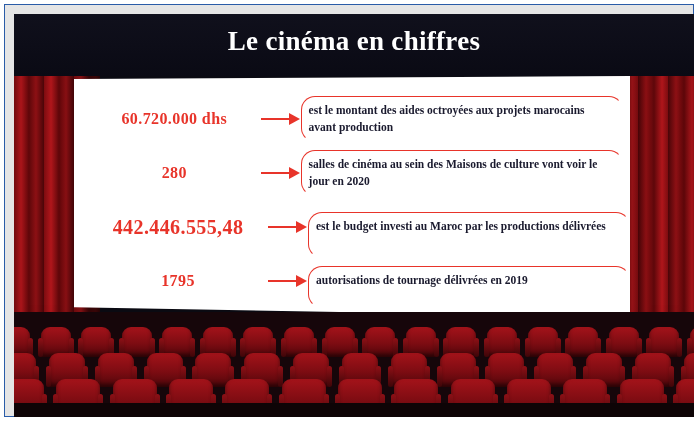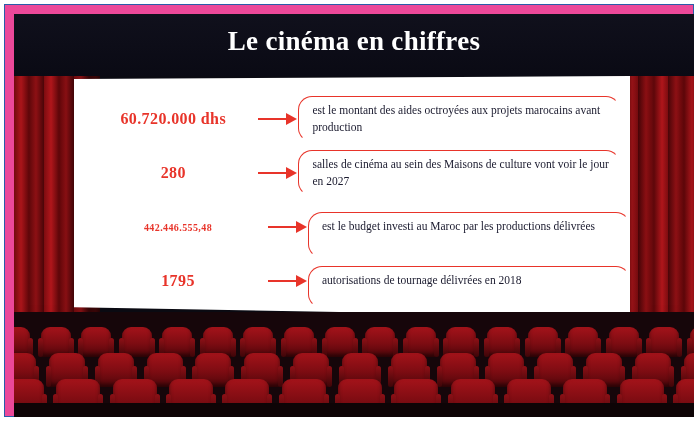--- a/index.html
+++ b/index.html
@@ -19,21 +19,21 @@
     overflow: hidden;
   }
   .outer-frame {
     position: absolute;
     left: 4px;
     top: 4px;
     width: 690px;
     height: 413px;
     box-sizing: border-box;
     border: 1px solid #2a5ca8;
-    background: #ec4899;
+    background: #e5e5e5;
   }
   .stage {
     position: absolute;
     left: 9px;
     top: 9px;
     width: 680px;
     height: 403px;
     box-sizing: border-box;
     overflow: hidden;
     background: #0a0a12;
@@ -119,21 +119,21 @@
     width: 180px;
     text-align: center;
     color: #e8342a;
     font-family: "Liberation Serif", serif;
     font-weight: bold;
     font-size: 16px;
     letter-spacing: 0.4px;
     white-space: nowrap;
   }
   .stat-number.small {
-    font-size: 10px;
+    font-size: 20px;
     font-family: Liberation Serif, serif;
   }
   .arrow {
     position: relative;
     width: 40px;
     height: 14px;
     flex: 0 0 40px;
   }
   .arrow .shaft {
     position: absolute;
@@ -149,21 +149,22 @@
     top: 1px;
     width: 0;
     height: 0;
     border-top: 6px solid transparent;
     border-bottom: 6px solid transparent;
     border-left: 11px solid #e8342a;
   }
   .stat-text-wrap {
     position: relative;
     flex: 1 1 auto;
-    padding-left: 6px;
+    padding-left: 0;
+    font-weight: bold;
   }
   .stat-text {
     color: #1a1a2e;
     font-family: "Liberation Serif", serif;
     font-size: 11.5px;
     line-height: 1.45;
     padding: 2px 6px 3px 8px;
     max-width: 315px;
   }
   .bubble {
@@ -263,21 +264,21 @@
           </div>
 
           <div class="stat-row">
             <div class="stat-number">280</div>
             <div class="arrow">
               <div class="shaft"></div>
                 <div class="head"></div>
             </div>
             <div class="stat-text-wrap">
               <div class="bubble"></div>
-              <div class="stat-text">salles de cinéma au sein des Maisons de culture vont voir le jour en 2027</div>
+              <div class="stat-text">salles de cinéma au sein des Maisons de culture vont voir le jour en 2020</div>
             </div>
           </div>
 
           <div class="stat-row">
             <div class="stat-number small">442.446.555,48</div>
             <div class="arrow">
               <div class="shaft"></div>
                 <div class="head"></div>
             </div>
             <div class="stat-text-wrap">
@@ -287,21 +288,21 @@
           </div>
 
           <div class="stat-row">
             <div class="stat-number">1795</div>
             <div class="arrow">
               <div class="shaft"></div>
                 <div class="head"></div>
             </div>
             <div class="stat-text-wrap">
               <div class="bubble short"></div>
-              <div class="stat-text">autorisations de tournage délivrées en 2018</div>
+              <div class="stat-text">autorisations de tournage délivrées en 2019</div>
             </div>
           </div>
 
         </div>
       </div>
 
       <div class="seats">
         <div class="seat-row row-a">
           <div class="seat"></div>
             <div class="seat"></div>

